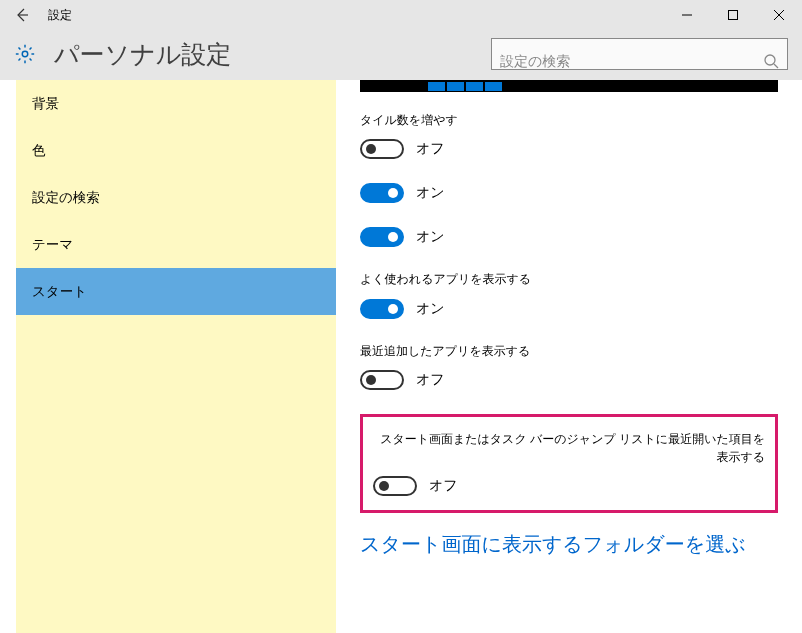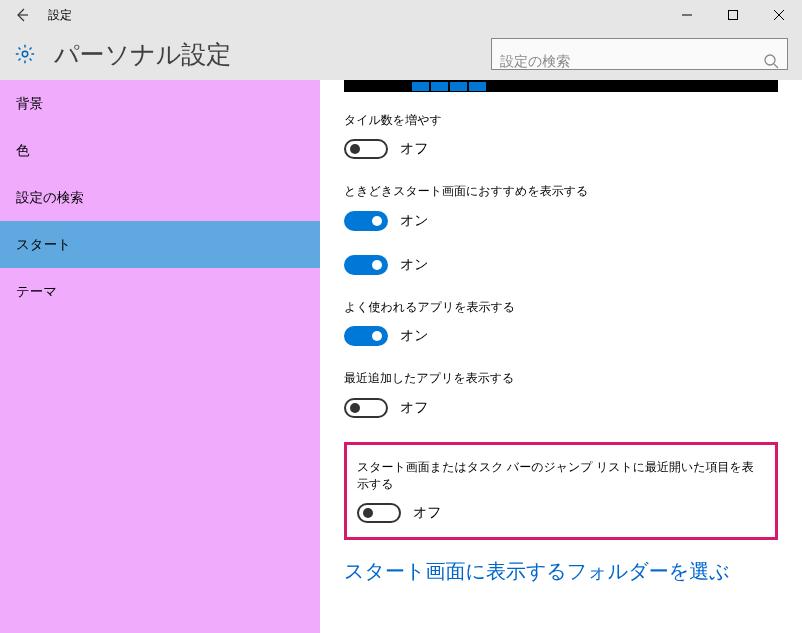--- a/index.html
+++ b/index.html
@@ -12,38 +12,38 @@
   .win-btn { width: 46px; height: 30px; display: flex; align-items: center; justify-content: center; }
   .header { height: 50px; background: #e6e6e6; display: flex; align-items: center; padding: 0 14px 2px 14px; justify-content: space-between; }
   .header-left { display: flex; align-items: center; gap: 18px; }
   .gear { width: 22px; height: 22px; color: #0066b5; }
   .header-title { font-size: 25px; color: #404040; }
   .search-box { width: 297px; height: 32px; border: 1px solid #888; background: #fafafa; display: flex; align-items: flex-end; padding: 0 8px; }
   .search-input { flex: 1; border: none; outline: none; background: transparent; font-size: 14px; color: #333; }
   .search-input::placeholder { color: #888; }
   .search-icon { color: #888; }
   .content { display: flex; height: calc(633px - 80px); }
-  .sidebar { width: 320px; background: #f0abfc; }
+  .sidebar { width: 320px; background: #fef9c3; margin-left: 16px; }
   .sidebar-item { height: 47px; display: flex; align-items: center; padding: 0 16px; font-size: 13.5px; color: #000; cursor: pointer; }
   .sidebar-item.active { background: #5fa9e0; }
   .main { flex: 1; padding: 0 24px 24px 24px; overflow-y: auto; }
   .preview-strip { height: 12px; background: #000; margin-bottom: 20px; position: relative; display: flex; justify-content: left; padding-left: 68px; }
   .preview-tiles { display: flex; gap: 2px; padding-top: 2px; }
   .preview-tile { width: 17px; height: 9px; background: #0078d7; }
   .setting { margin-bottom: 24px; }
   .setting-label { font-size: 12px; color: #000; margin-bottom: 10px; line-height: 1.45; }
   .toggle-row { display: flex; align-items: center; gap: 12px; }
   .toggle { width: 44px; height: 20px; border: 2px solid #333; border-radius: 10px; position: relative; background: #fff; cursor: pointer; }
   .toggle.on { background: #0078d7; border-color: #0078d7; }
   .toggle-knob { width: 10px; height: 10px; border-radius: 50%; position: absolute; top: 3px; }
   .toggle .toggle-knob { left: 4px; background: #333; }
   .toggle.on .toggle-knob { left: auto; right: 4px; background: #fff; }
   .toggle-text { font-size: 14px; color: #000; }
   .highlight-box { border: 3px solid #d61a6a; padding: 14px 10px 14px 10px; margin-bottom: 18px; }
-  .highlight-box .setting { margin-bottom: 0; }
+  .highlight-box .setting { margin-bottom: 0; text-align: right; }
   .link { color: #0066cc; font-size: 20px; cursor: pointer; }
 </style>
 </head>
 <body>
 
 <div class="titlebar">
   <div class="titlebar-left">
     <div class="back-btn">
       <svg width="16" height="16" viewBox="0 0 16 16">
           <path d="M10 2 L4 8 L10 14" stroke="#333" stroke-width="1.2" fill="none"></path>
@@ -102,25 +102,25 @@
   <nav class="sidebar" id="sidebar">
       <div class="sidebar-item">
         <span>背景</span>
       </div>
       <div class="sidebar-item">
         <span>色</span>
       </div>
       <div class="sidebar-item">
         <span>設定の検索</span>
       </div>
+      <div class="sidebar-item">
+        <span>テーマ</span>
+      </div>
       <div class="sidebar-item active">
         <span>スタート</span>
-      </div>
-      <div class="sidebar-item">
-        <span>テーマ</span>
       </div>
     </nav>
   <main class="main">
     <div class="preview-strip">
       <div class="preview-tiles">
         <div class="preview-tile"></div>
         <div class="preview-tile"></div>
         <div class="preview-tile"></div>
         <div class="preview-tile"></div>
       </div>
@@ -129,21 +129,20 @@
         <div class="setting">
           <div class="setting-label">タイル数を増やす</div>
           <div class="toggle-row">
             <div class="toggle">
               <div class="toggle-knob"></div>
             </div>
             <span class="toggle-text">オフ</span>
           </div>
         </div>
         <div class="setting">
-          <div class="setting-label">ときどきスタート画面におすすめを表示する</div>
           <div class="toggle-row">
             <div class="toggle on">
               <div class="toggle-knob"></div>
             </div>
             <span class="toggle-text">オン</span>
           </div>
         </div>
         <div class="setting">
           <div class="toggle-row">
             <div class="toggle on">

